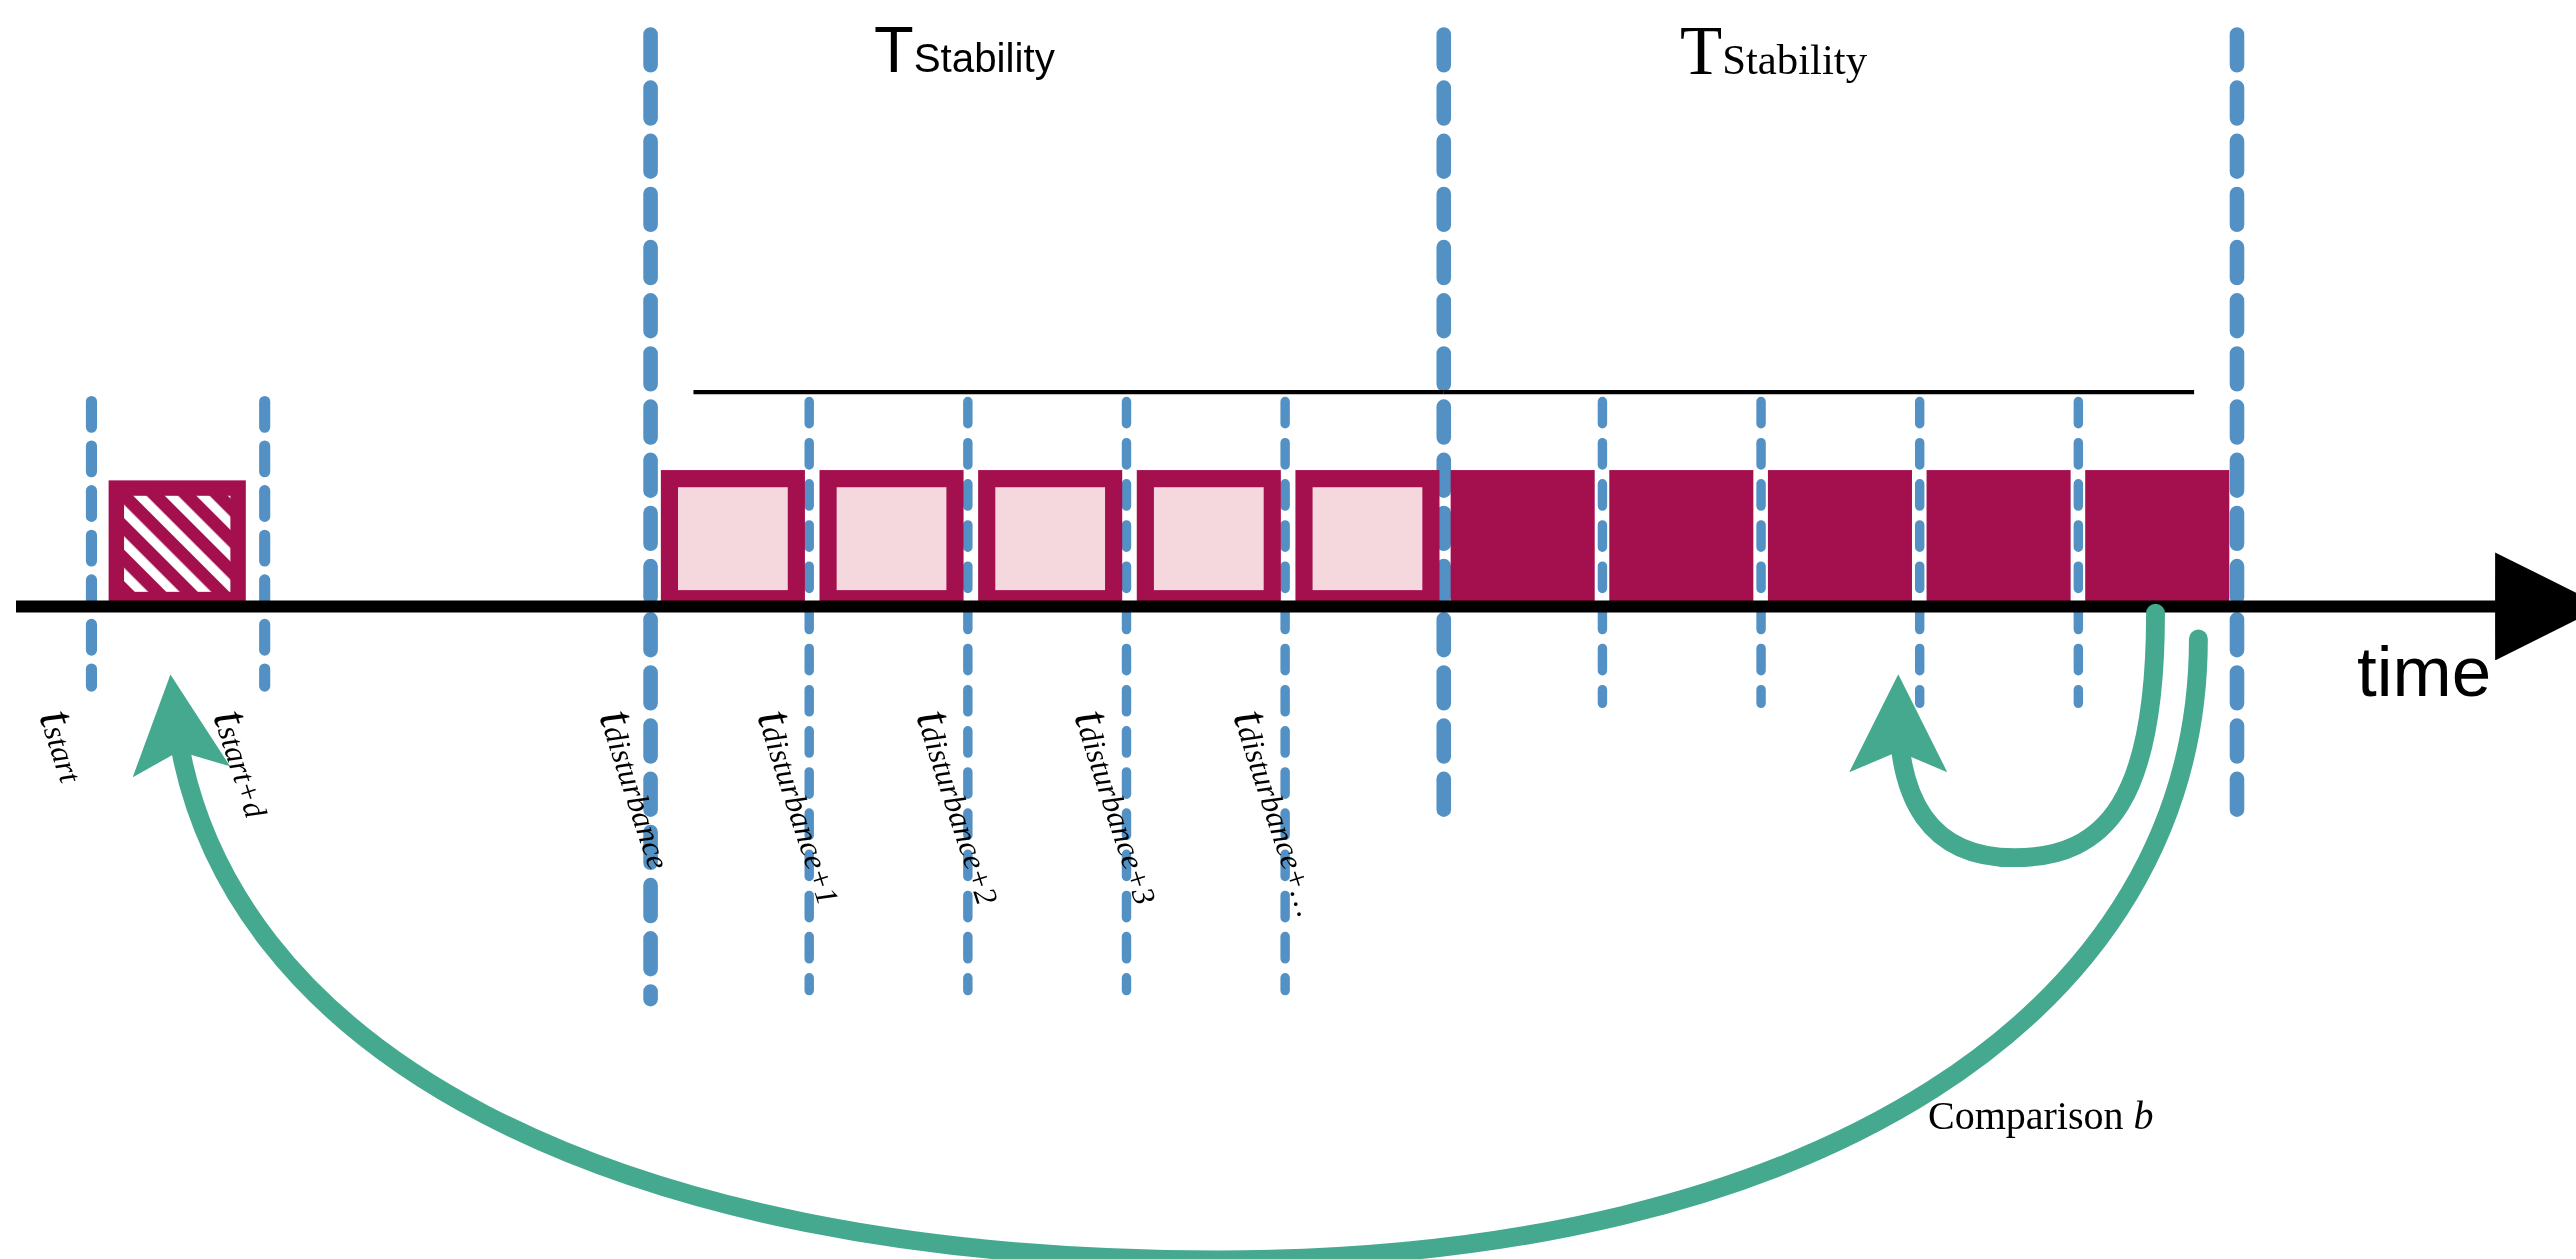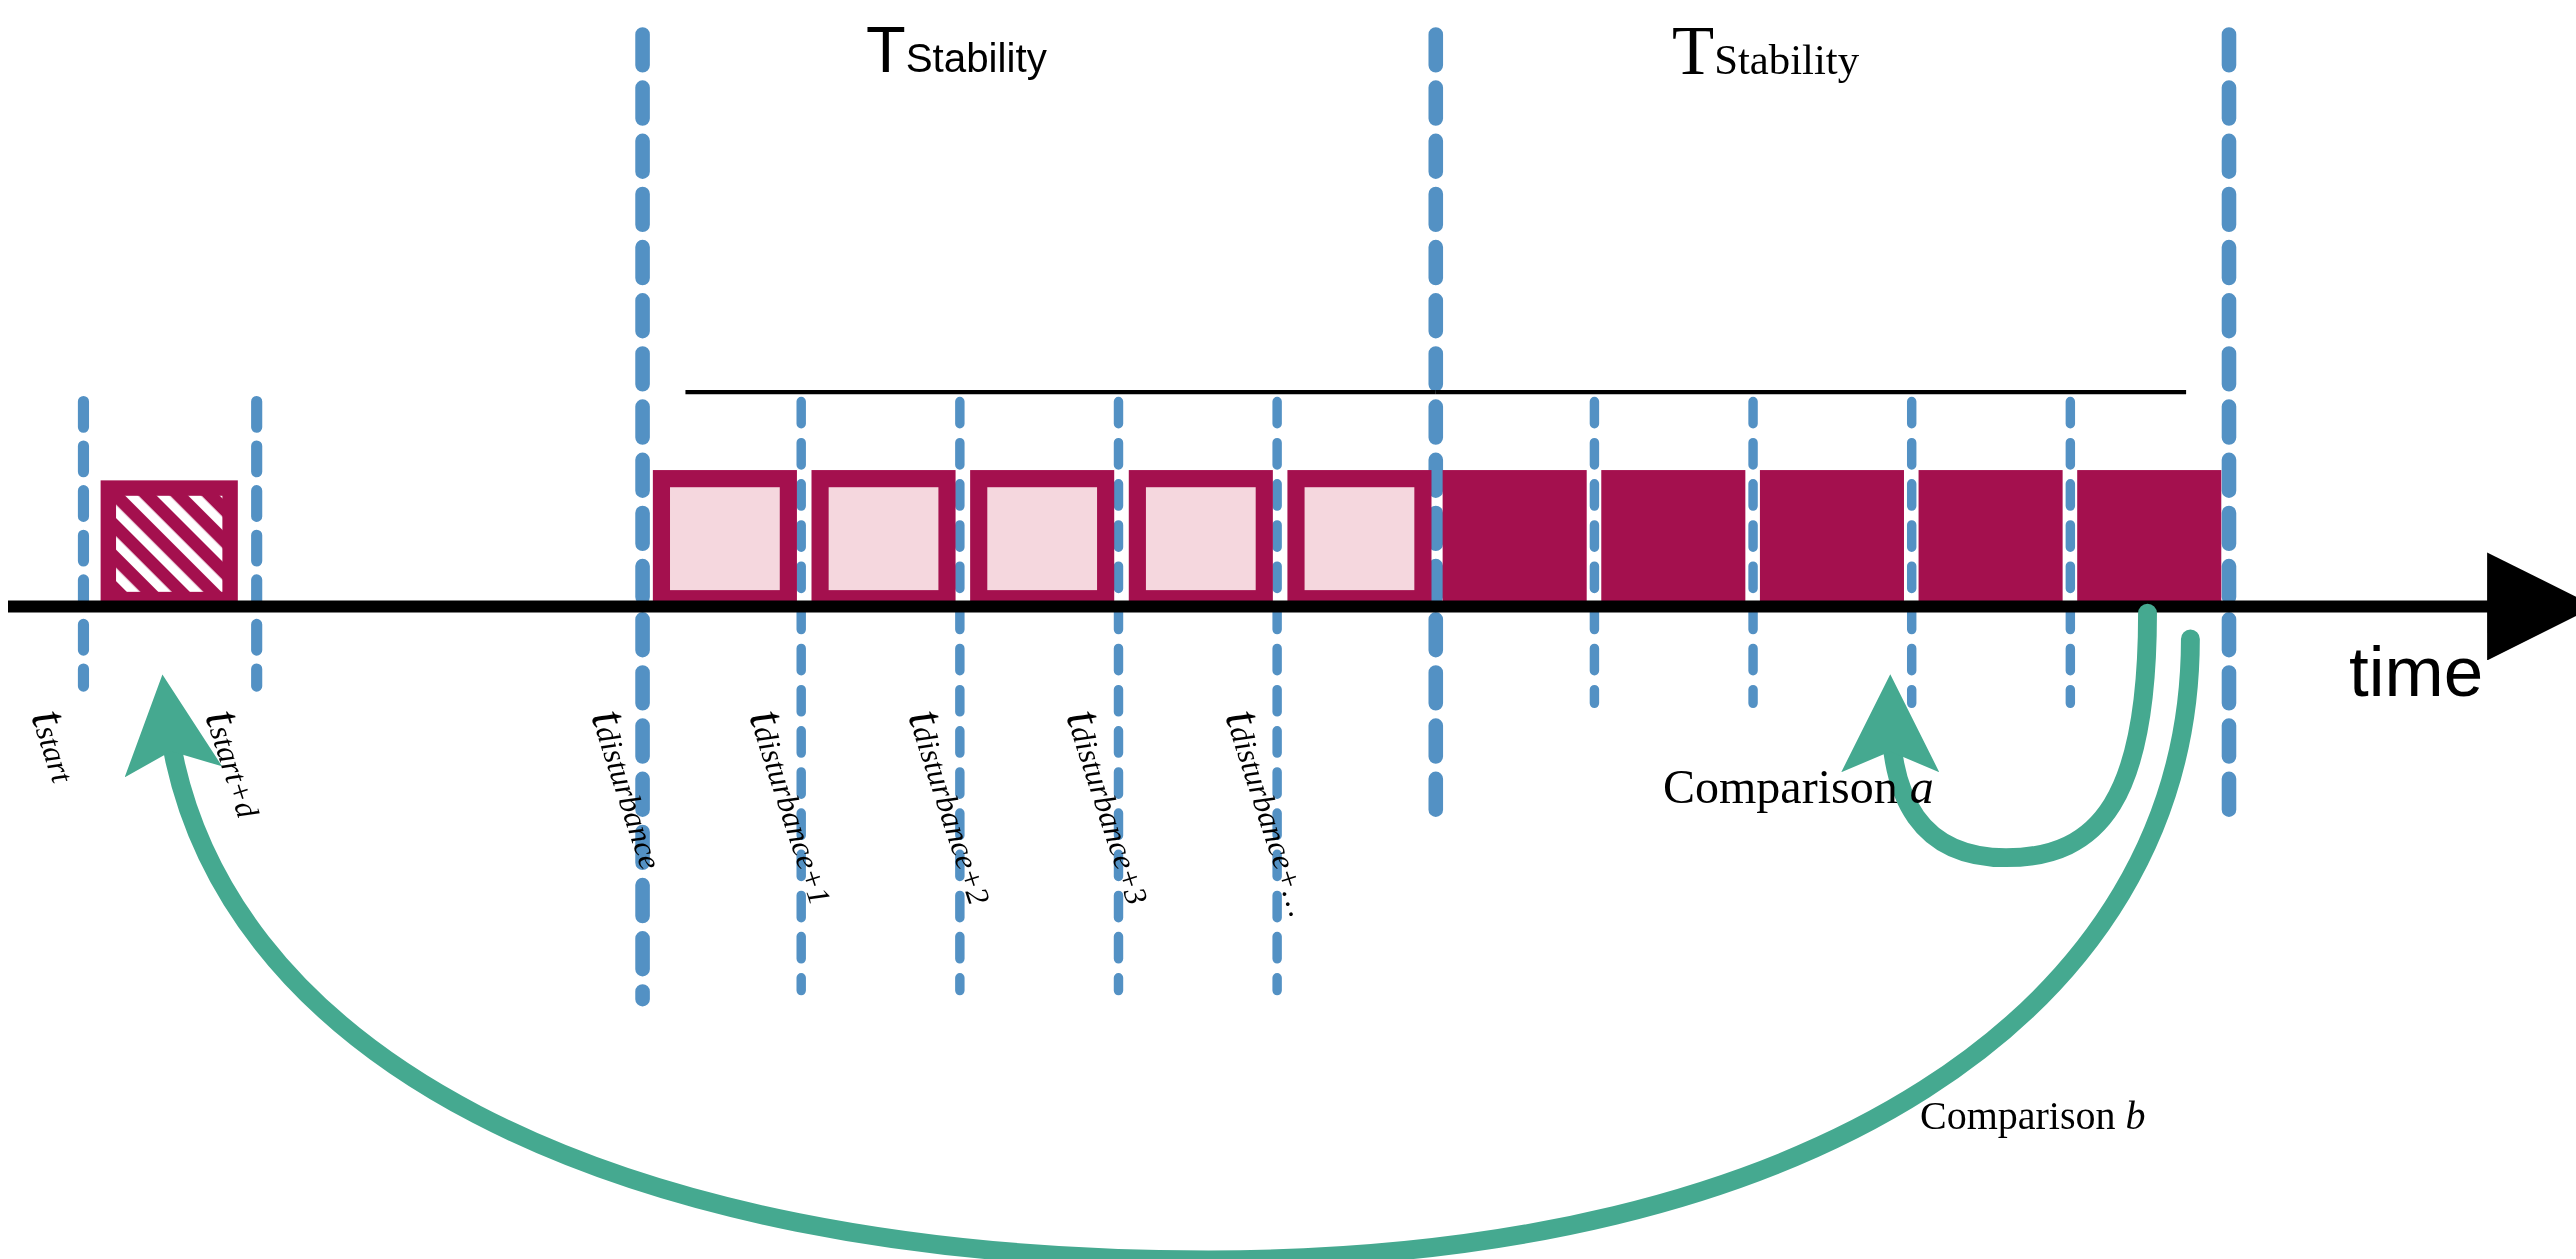--- a/index.html
+++ b/index.html
@@ -1,20 +1,20 @@
 <!DOCTYPE html>
 <html style="font-size:13.7px"><head>
 <meta charset="utf-8">
 <style>
   html,body{margin:0;padding:0;background:#ffffff;}
   body{
     font-family:"Liberation Sans", sans-serif;
     width:2576px;height:1260px;overflow:hidden;position:relative;
   }
-  #stage{position:absolute;left:8px;top:0;width:2380px;height:1260px;padding-left:7px;}
+  #stage{position:absolute;left:16px;top:0;width:2380px;height:1260px;padding-left:7px;}
   #stage svg{position:absolute;left:0;top:0;}
   .lbl{position:absolute;white-space:nowrap;color:#000;}
   .serif{font-family:"Liberation Serif", serif;}
   .sans{font-family:"Liberation Sans", sans-serif;}
   .rot{transform-origin:0 0;}
   .sub{font-size:0.62em;}
   .ital{font-style:italic;}
 </style>
 </head>
 <body>
@@ -139,24 +139,20 @@
   </div>
 
   <div class="lbl serif rot" style="left:1098px;top:703px;font-size:51px;line-height:1;transform:rotate(72deg);">
     <span class="ital">t</span><span class="sub ital">disturbance+3</span>
   </div>
 
   <div class="lbl serif rot" style="left:1257px;top:703px;font-size:51px;line-height:1;transform:rotate(72deg);">
     <span class="ital">t</span><span class="sub ital">disturbance+…</span>
   </div>
 
-  <div class="lbl serif" style="left:1655px;top:763px;font-size:48px;line-height:1;">
-    <span>Comparison</span>
-    <span class="ital">a</span>
-  </div>
 
   <div class="lbl serif" style="left:1912px;top:1096px;font-size:40px;line-height:1;">
     <span>Comparison</span>
     <span class="ital">b</span>
   </div>
 
   <div class="lbl sans" style="left:2341px;top:636px;font-size:71px;line-height:1;">time</div>
 
 </div>
 

